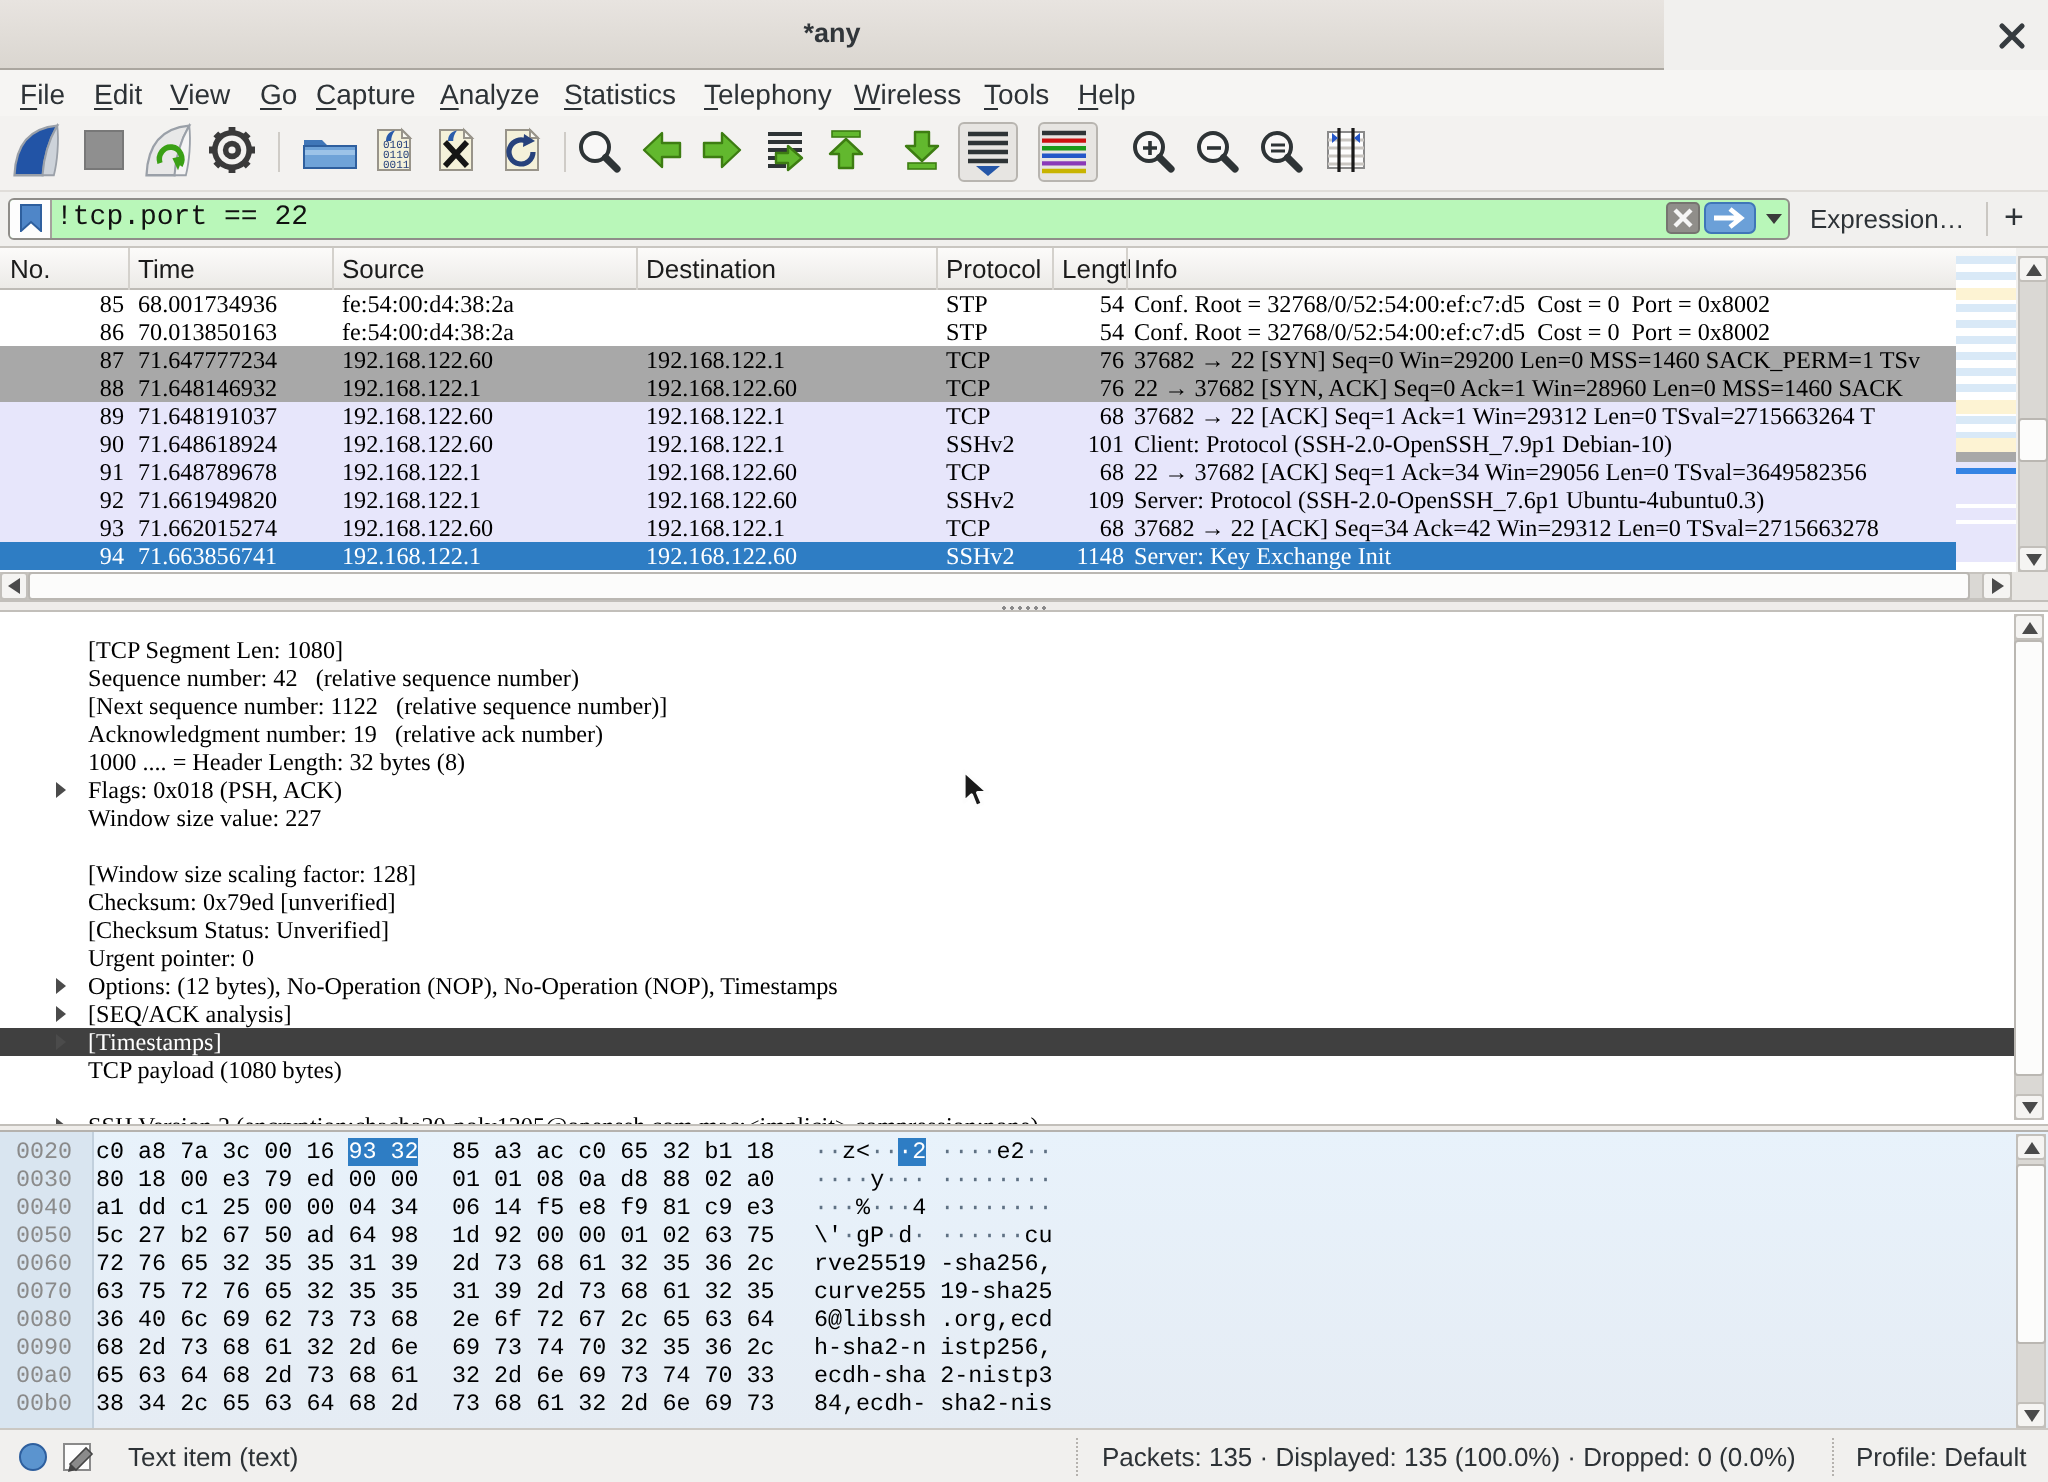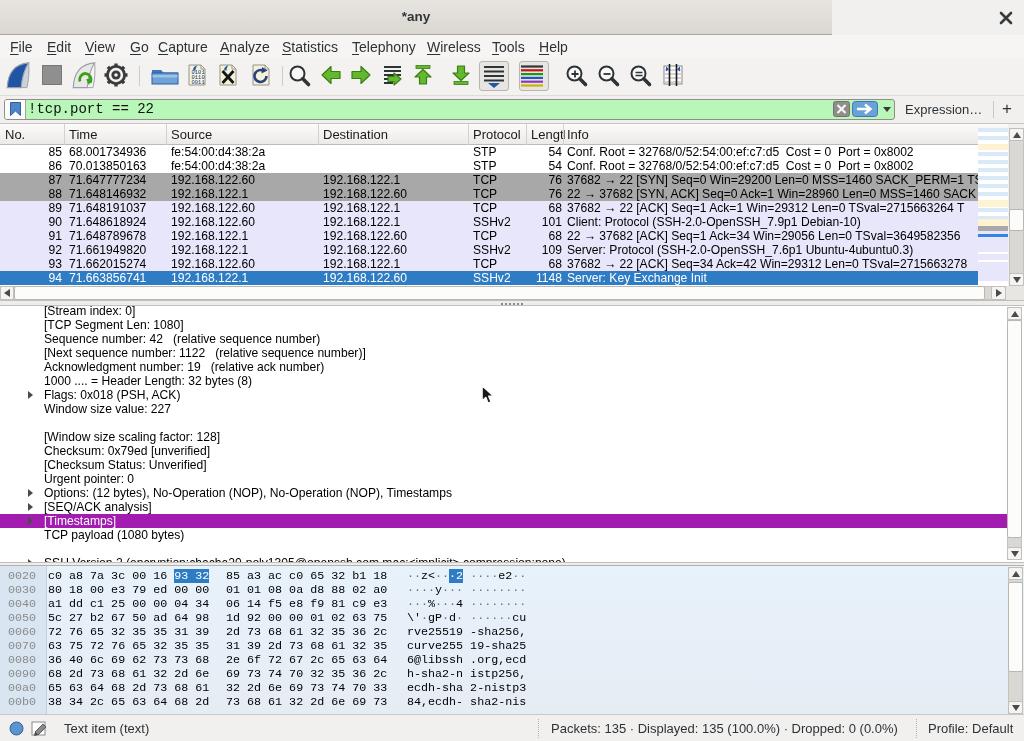--- a/index.html
+++ b/index.html
@@ -1,18 +1,18 @@
 <!DOCTYPE html>
 <html><head><meta charset="utf-8">
 <style>
 *{margin:0;padding:0;box-sizing:border-box}
 html,body{width:1024px;height:741px;overflow:hidden}
 body{position:relative;font-family:"Liberation Sans",sans-serif;background:#f1f0ee}
 .abs{position:absolute}
-.mono{font-family:Liberation Sans, sans-serif;font-size:12.1px;line-height:14px;white-space:pre;color:#000}
+.mono{font-family:Liberation Serif, serif;font-size:12.1px;line-height:14px;white-space:pre;color:#000}
 .mono2{font-family:"Liberation Mono",monospace;font-size:11.7px;line-height:14px;white-space:pre;color:#000}
 .ui{font-size:13px;color:#2d3236}
 
 #title{left:0;top:0;width:832px;height:35px;background:linear-gradient(#e8e4e0,#dad6d0);border-bottom:1px solid #aaa69f}
 #title .t{width:100%;text-align:center;top:9px;font-weight:bold;font-size:13.5px;color:#31363a}
 
 #menu{left:0;top:35px;width:1024px;height:23px;background:#f6f5f3}
 #menu span{position:absolute;top:4px;font-size:14px;color:#2d3236}
 #menu u{text-decoration:underline;text-underline-offset:2px}
 
@@ -250,35 +250,34 @@
 <div class="slider abs" style="left:14px;top:286px;width:971px;height:14px"></div>
 <div class="sbtn abs" style="left:0;top:286px;width:14px;height:14px"></div>
 <div class="tri abs" style="left:4px;top:289px;border-right:6px solid #4a4a4a;border-top:4px solid transparent;border-bottom:4px solid transparent"></div>
 <div class="sbtn abs" style="left:991px;top:286px;width:15px;height:14px"></div>
 <div class="tri abs" style="left:996px;top:289px;border-left:6px solid #4a4a4a;border-top:4px solid transparent;border-bottom:4px solid transparent"></div>
 <div class="abs" style="left:1006px;top:286px;width:18px;height:14px;background:#e8e6e3"></div>
 <div class="abs" style="left:0;top:300px;width:1024px;height:6px;background:#efedea;border-top:1px solid #c2bfba;border-bottom:1px solid #c2bfba">
     <div class="abs" style="left:500px;top:2px;width:24px;height:2px;background:radial-gradient(circle 1px, #8a8a8a 1px, transparent 1px);background-size:4px 2px"></div>
   </div>
 <div class="abs" style="left:0;top:306px;width:1024px;height:256px;background:#fff;overflow:hidden">
-    <div class="drow mono" style="top:-2px;color:#000"><span style="position:absolute;left:44px">[Stream index: 0]</span></div>
     <div class="drow mono" style="top:12px;color:#000"><span style="position:absolute;left:44px">[TCP Segment Len: 1080]</span></div>
     <div class="drow mono" style="top:26px;color:#000"><span style="position:absolute;left:44px">Sequence number: 42   (relative sequence number)</span></div>
     <div class="drow mono" style="top:40px;color:#000"><span style="position:absolute;left:44px">[Next sequence number: 1122   (relative sequence number)]</span></div>
     <div class="drow mono" style="top:54px;color:#000"><span style="position:absolute;left:44px">Acknowledgment number: 19   (relative ack number)</span></div>
     <div class="drow mono" style="top:68px;color:#000"><span style="position:absolute;left:44px">1000 .... = Header Length: 32 bytes (8)</span></div>
     <div class="drow mono" style="top:82px;color:#000"><div class="tri trir" style="left:28px;top:3px;border-left-color:#4b4b4b"></div><span style="position:absolute;left:44px">Flags: 0x018 (PSH, ACK)</span></div>
     <div class="drow mono" style="top:96px;color:#000"><span style="position:absolute;left:44px">Window size value: 227</span></div>
     <div class="drow mono" style="top:124px;color:#000"><span style="position:absolute;left:44px">[Window size scaling factor: 128]</span></div>
     <div class="drow mono" style="top:138px;color:#000"><span style="position:absolute;left:44px">Checksum: 0x79ed [unverified]</span></div>
     <div class="drow mono" style="top:152px;color:#000"><span style="position:absolute;left:44px">[Checksum Status: Unverified]</span></div>
     <div class="drow mono" style="top:166px;color:#000"><span style="position:absolute;left:44px">Urgent pointer: 0</span></div>
     <div class="drow mono" style="top:180px;color:#000"><div class="tri trir" style="left:28px;top:3px;border-left-color:#4b4b4b"></div><span style="position:absolute;left:44px">Options: (12 bytes), No-Operation (NOP), No-Operation (NOP), Timestamps</span></div>
     <div class="drow mono" style="top:194px;color:#000"><div class="tri trir" style="left:28px;top:3px;border-left-color:#4b4b4b"></div><span style="position:absolute;left:44px">[SEQ/ACK analysis]</span></div>
-    <div class="drow mono" style="top:208px;background:#a21caf;color:#fff"><div class="tri trir" style="left:28px;top:3px;border-left-color:#4b4b4b"></div><span style="position:absolute;left:44px">[Timestamps]</span></div>
+    <div class="drow mono" style="top:208px;background:#404040;color:#fff"><div class="tri trir" style="left:28px;top:3px;border-left-color:#4b4b4b"></div><span style="position:absolute;left:44px">[Timestamps]</span></div>
     <div class="drow mono" style="top:222px;color:#000"><span style="position:absolute;left:44px">TCP payload (1080 bytes)</span></div>
     <div class="drow mono" style="top:250px;color:#000"><div class="tri trir" style="left:28px;top:3px;border-left-color:#4b4b4b"></div><span style="position:absolute;left:44px">SSH Version 2 (encryption:chacha20-poly1305@openssh.com mac:&lt;implicit&gt; compression:none)</span></div>
   </div>
 <div class="trough abs" style="left:1007px;top:307px;width:15px;height:253px"></div>
 <div class="sbtn abs" style="left:1007px;top:307px;width:15px;height:13px"></div>
 <div class="tri abs" style="left:1011px;top:311px;border-bottom:6px solid #4a4a4a;border-left:4px solid transparent;border-right:4px solid transparent"></div>
 <div class="sbtn abs" style="left:1007px;top:547px;width:15px;height:13px"></div>
 <div class="tri abs" style="left:1011px;top:551px;border-top:6px solid #4a4a4a;border-left:4px solid transparent;border-right:4px solid transparent"></div>
 <div class="slider abs" style="left:1007px;top:320px;width:15px;height:218px"></div>
 <div class="abs" style="left:0;top:562px;width:1024px;height:4px;background:#efedea;border-top:1px solid #c2bfba;border-bottom:1px solid #b5b2ae"></div>

